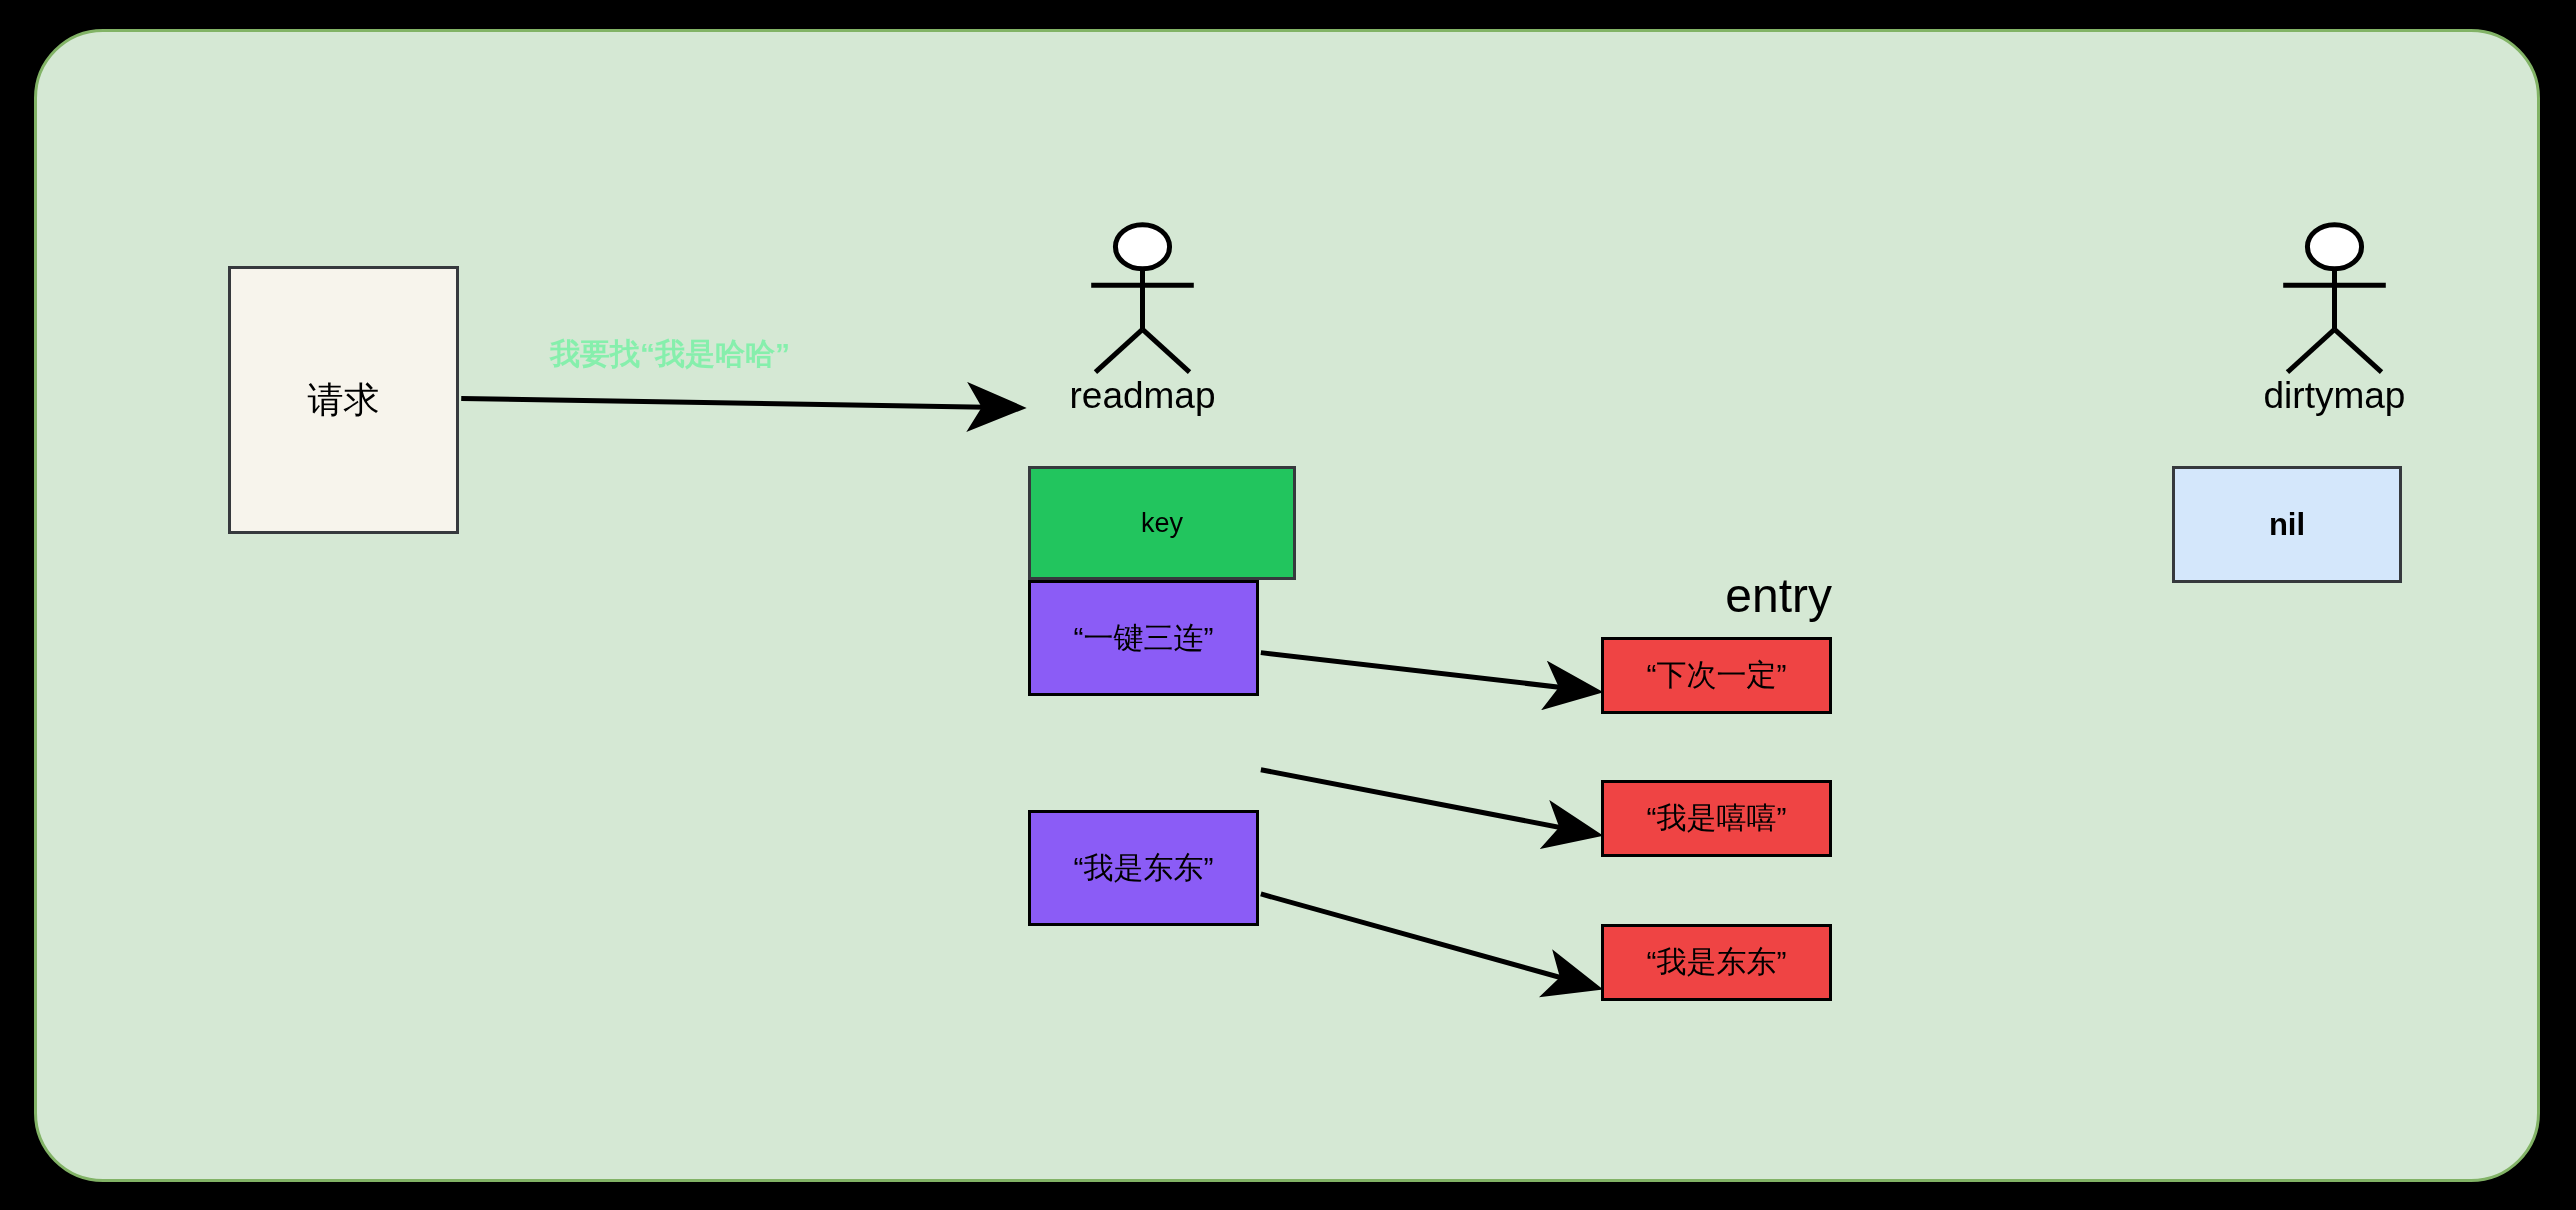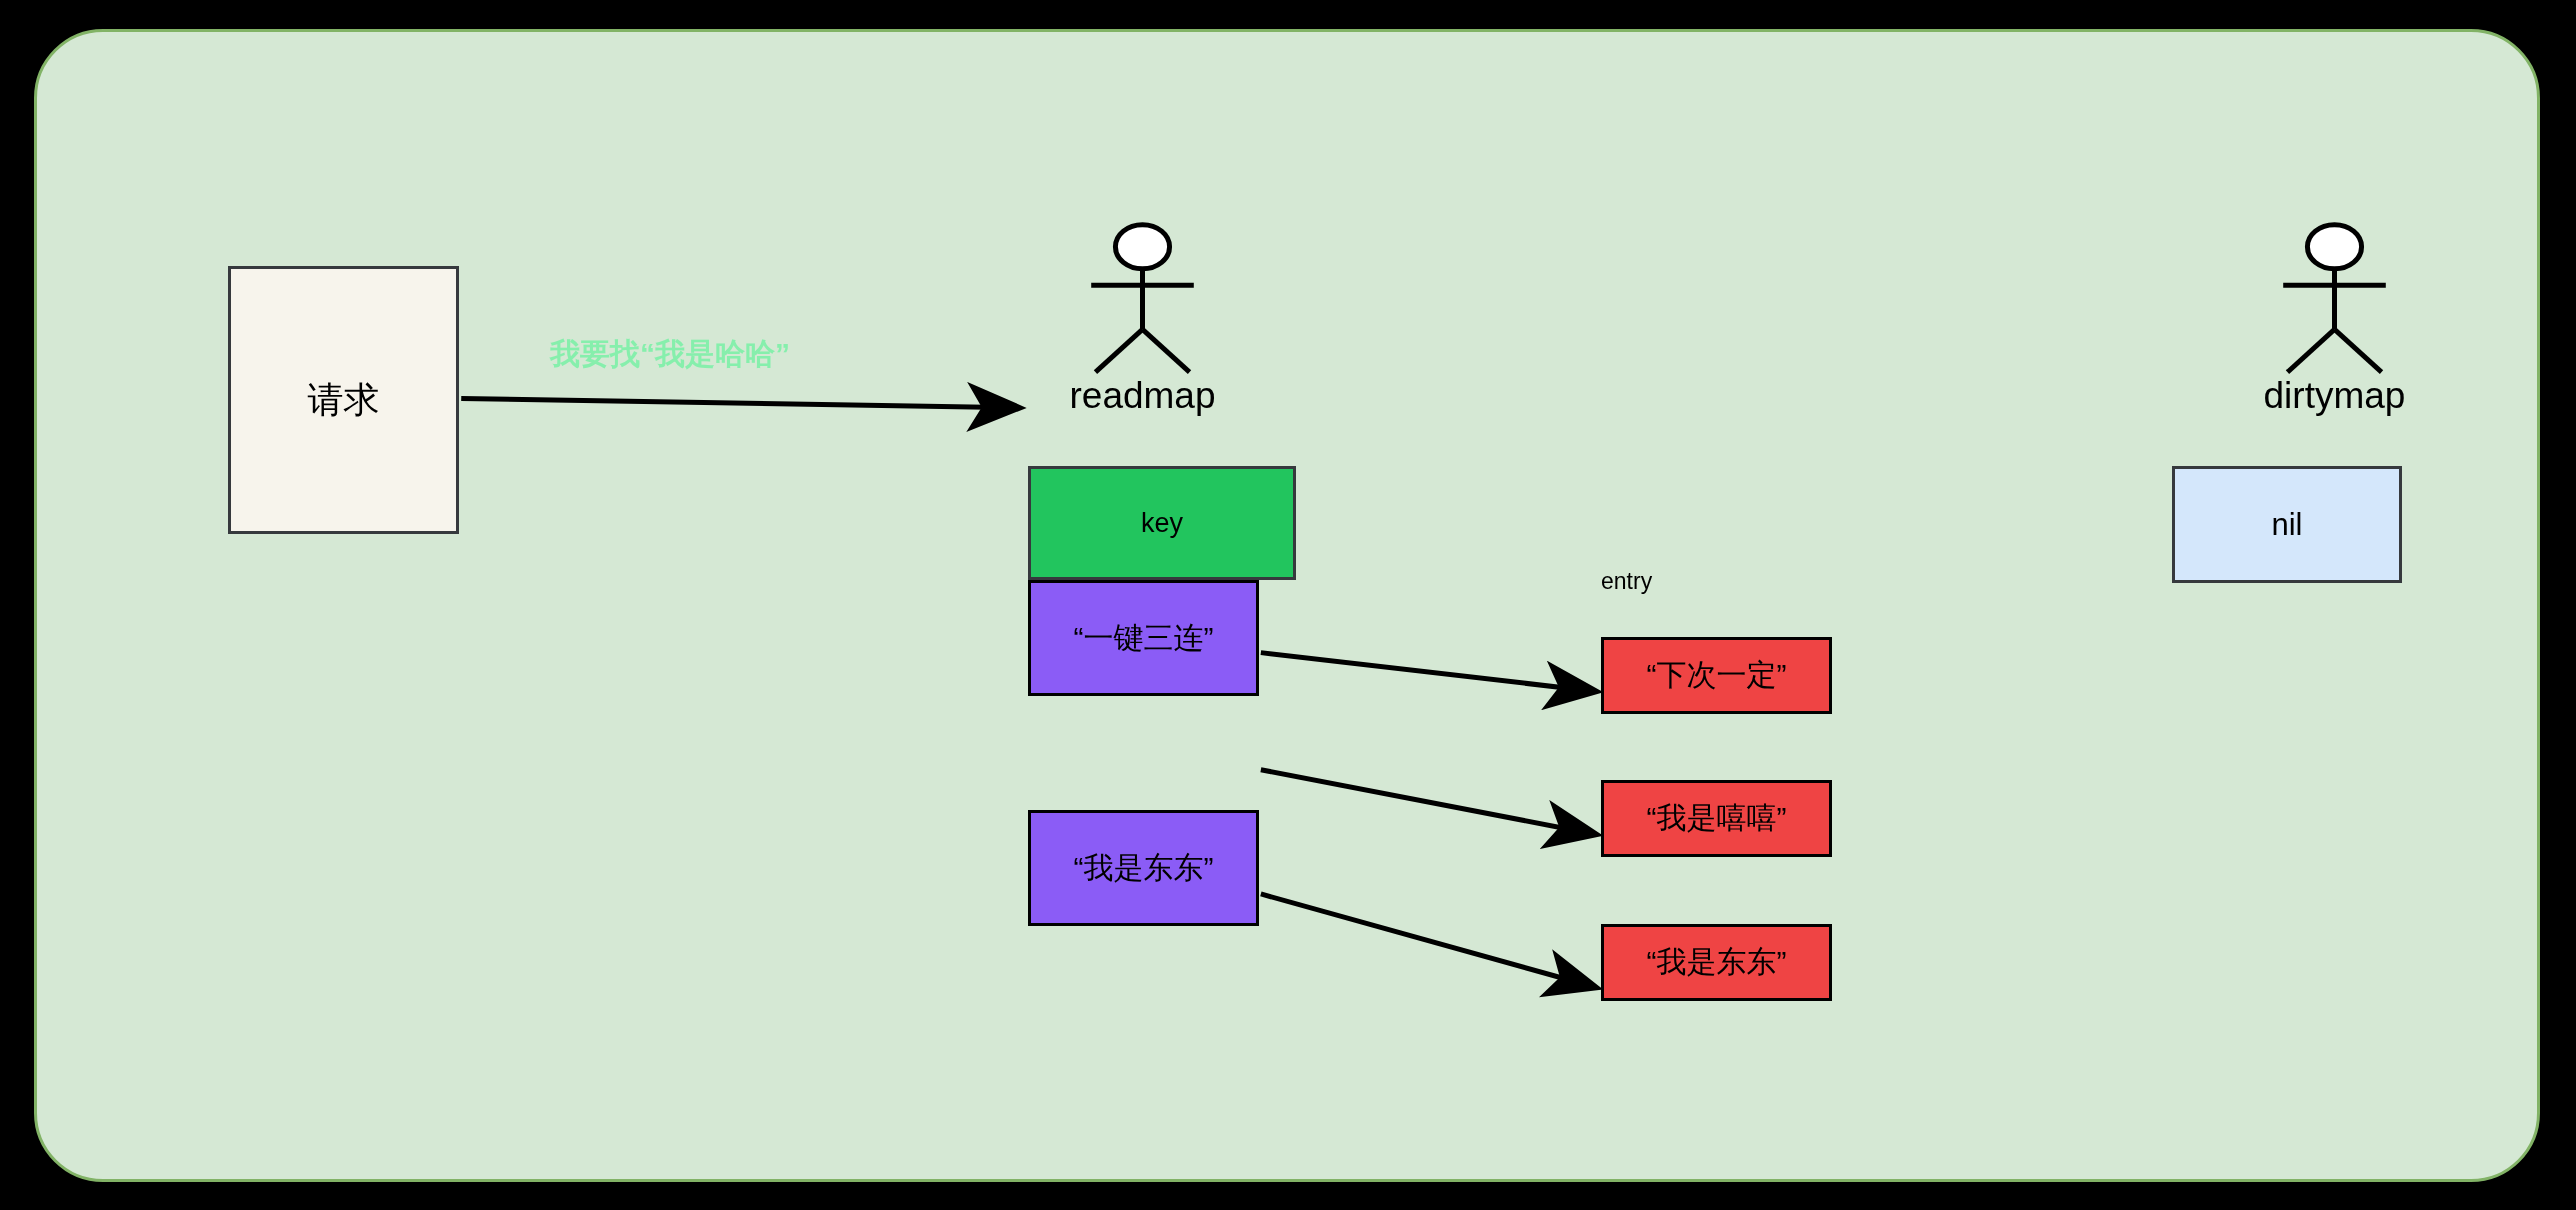--- a/index.html
+++ b/index.html
@@ -91,22 +91,22 @@
   .key-row.r0 { top: 114px; }
   .key-row.r1 { top: 229px; }
   .key-row.r2 { top: 344px; }
 
   
   .entry-label {
     position: absolute;
     left: 1601px;
     top: 568px;
     width: 231px;
-    text-align: left;
-    font-size: 23px;
+    text-align: right;
+    font-size: 48px;
     color: #000;
   }
   .entry-box {
     left: 1601px;
     width: 231px;
     height: 77px;
     background: #ef4444;
     border: 3.6px solid #000000;
     font-size: 30px;
   }
@@ -116,20 +116,21 @@
 
   
   .nil-box {
     left: 2172px;
     top: 466px;
     width: 230px;
     height: 117px;
     background: #d4e7fb;
     border: 3.6px solid #36393d;
     font-size: 31px;
+    font-weight: bold;
   }
 
   
   .actor {
     position: absolute;
     width: 171px;
     height: 178px;
   }
   .actor.readmap { left: 1057px; top: 221px; }
   .actor.dirtymap { left: 2249px; top: 221px; }

